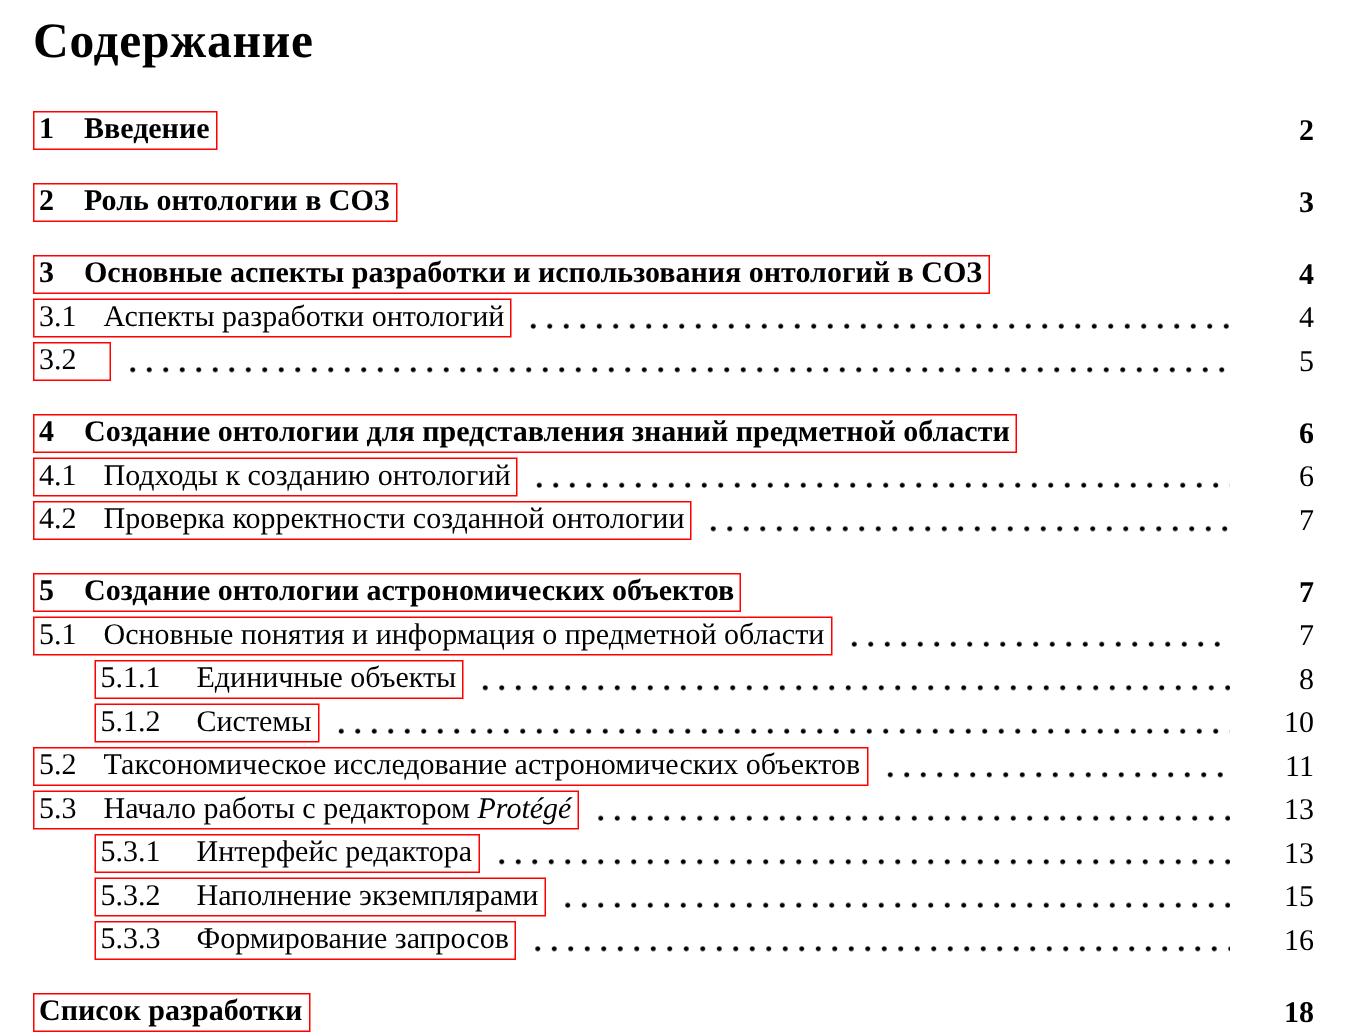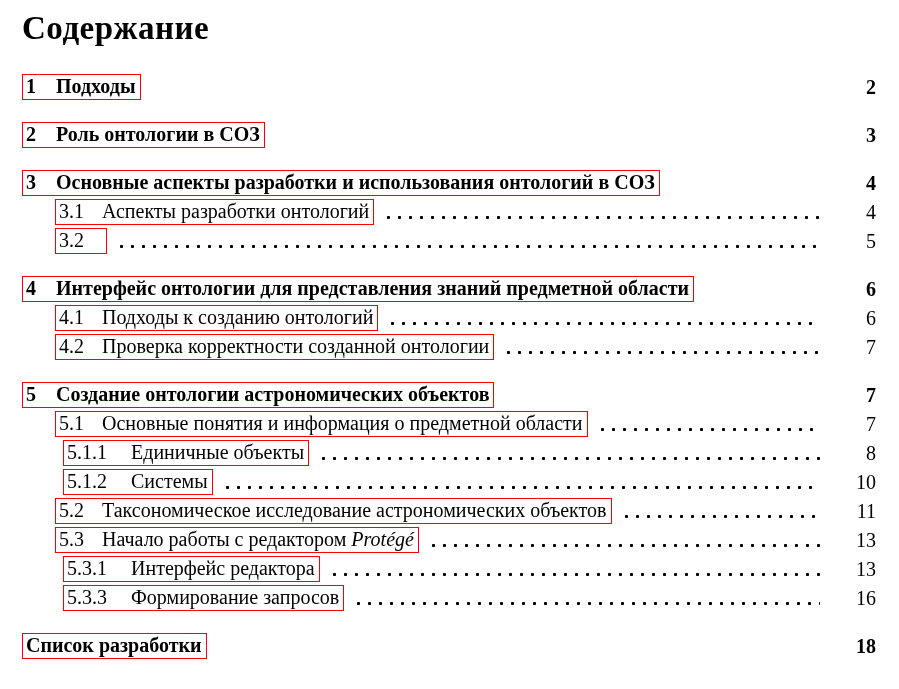--- a/index.html
+++ b/index.html
@@ -29,21 +29,21 @@
   .toc-list{display:block;}
   .toc-row{
     display:flex;
     align-items:center;
     margin-top:3px;
     font-size:20px;
     line-height:1.05;
   }
   .toc-row.group-start{margin-top:22px;}
   .toc-row.lvl1{font-weight:700;}
-  .toc-row.lvl2{margin-left:33px;}
+  .toc-row.lvl2{}
   .toc-row.lvl3{margin-left:41px;}
   .entry-box{
     display:inline-flex;
     align-items:baseline;
     border:1.5px solid var(--link-border);
     padding:1px 4px 2px 3px;
     color:var(--ink);
     text-decoration:none;
     white-space:nowrap;
     max-width:100%;
@@ -80,21 +80,21 @@
 </head>
 <body>
 
 <div class="page">
   <h1 class="toc-heading">Содержание</h1>
 
   <div class="toc-list">
       <div class="toc-row lvl1">
     <a class="entry-box">
       <span class="num">1</span>
-      <span class="ttl">Подходы</span>
+      <span class="ttl">Введение</span>
     </a>
     <div class="leader"></div>
     <div class="pagenum">2</div>
   </div>
       <div class="toc-row lvl1 group-start">
     <a class="entry-box">
       <span class="num">2</span>
       <span class="ttl">Роль онтологии в СОЗ</span>
     </a>
     <div class="leader"></div>
@@ -119,21 +119,21 @@
       <div class="toc-row lvl2">
     <a class="entry-box">
       <span class="num">3.2</span>
     </a>
     <div class="leader"></div>
     <div class="pagenum">5</div>
   </div>
       <div class="toc-row lvl1 group-start">
     <a class="entry-box">
       <span class="num">4</span>
-      <span class="ttl">Интерфейс онтологии для представления знаний предметной области</span>
+      <span class="ttl">Создание онтологии для представления знаний предметной области</span>
     </a>
     <div class="leader"></div>
     <div class="pagenum">6</div>
   </div>
       <div class="toc-row lvl2">
     <a class="entry-box">
       <span class="num">4.1</span>
       <span class="ttl">Подходы к созданию онтологий</span>
     </a>
     <div class="leader"></div>
@@ -198,20 +198,28 @@
       <div class="toc-row lvl3">
     <a class="entry-box">
       <span class="num">5.3.1</span>
       <span class="ttl">Интерфейс редактора</span>
     </a>
     <div class="leader"></div>
     <div class="pagenum">13</div>
   </div>
       <div class="toc-row lvl3">
     <a class="entry-box">
+      <span class="num">5.3.2</span>
+      <span class="ttl">Наполнение экземплярами</span>
+    </a>
+    <div class="leader"></div>
+    <div class="pagenum">15</div>
+  </div>
+      <div class="toc-row lvl3">
+    <a class="entry-box">
       <span class="num">5.3.3</span>
       <span class="ttl">Формирование запросов</span>
     </a>
     <div class="leader"></div>
     <div class="pagenum">16</div>
   </div>
       <div class="toc-row lvl1 group-start">
     <a class="entry-box">
 
       <span class="ttl">Список разработки</span>

